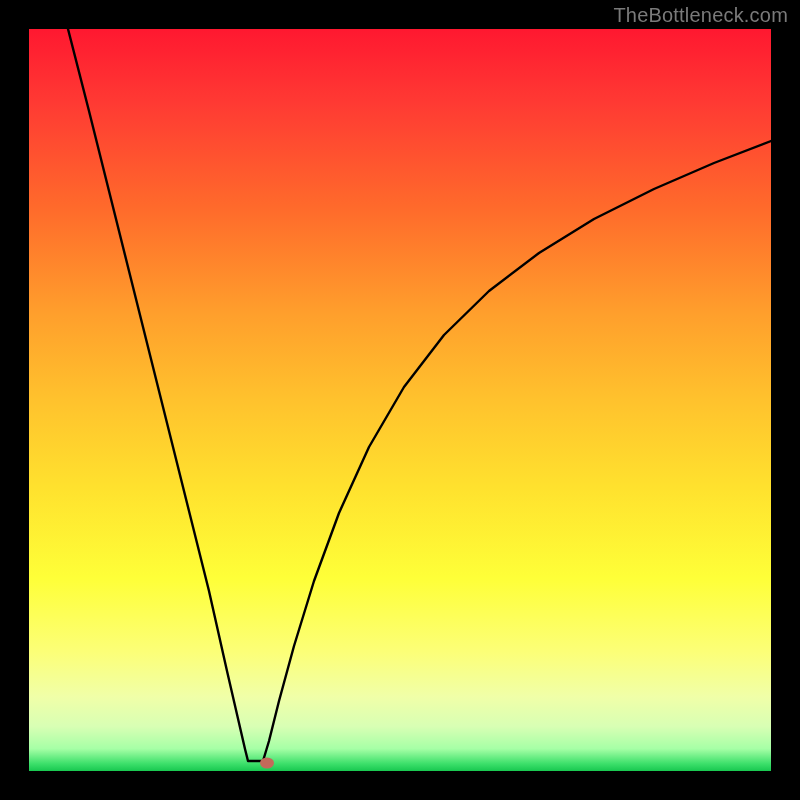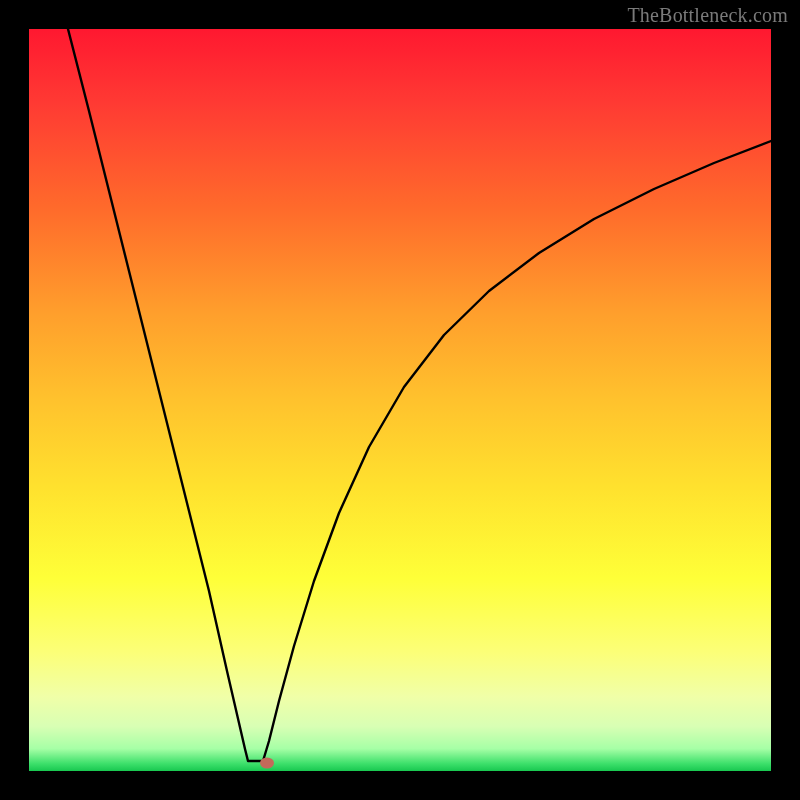--- a/index.html
+++ b/index.html
@@ -57,21 +57,20 @@
   }
   .attribution {
     position: absolute;
     top: 4px;
     right: 12px;
     color: #7a7a7a;
     font-size: 20px;
     font-weight: 500;
     letter-spacing: 0.2px;
     user-select: none;
-    font-family: Liberation Serif, serif;
   }
 </style>
 </head>
 <body>
 
 <div class="stage">
 
   <div class="plot">
     <svg class="curve-svg" viewBox="0 0 742 742" preserveAspectRatio="none">
       <path d="M39 0 L60 82 L80 162 L100 242 L120 322 L140 402 L160 482 L180 562 L198 642 L210 694 L216 720 L219 732 L219 732 L234 732 L234 732 L240 712 L250 672 L265 617 L285 552 L310 484 L340 418 L375 358 L415 306 L460 262 L510 224 L565 190 L625 160 L685 134 L742 112" fill="none" stroke="#000" stroke-width="2.4" stroke-linecap="round" stroke-linejoin="round"></path>

